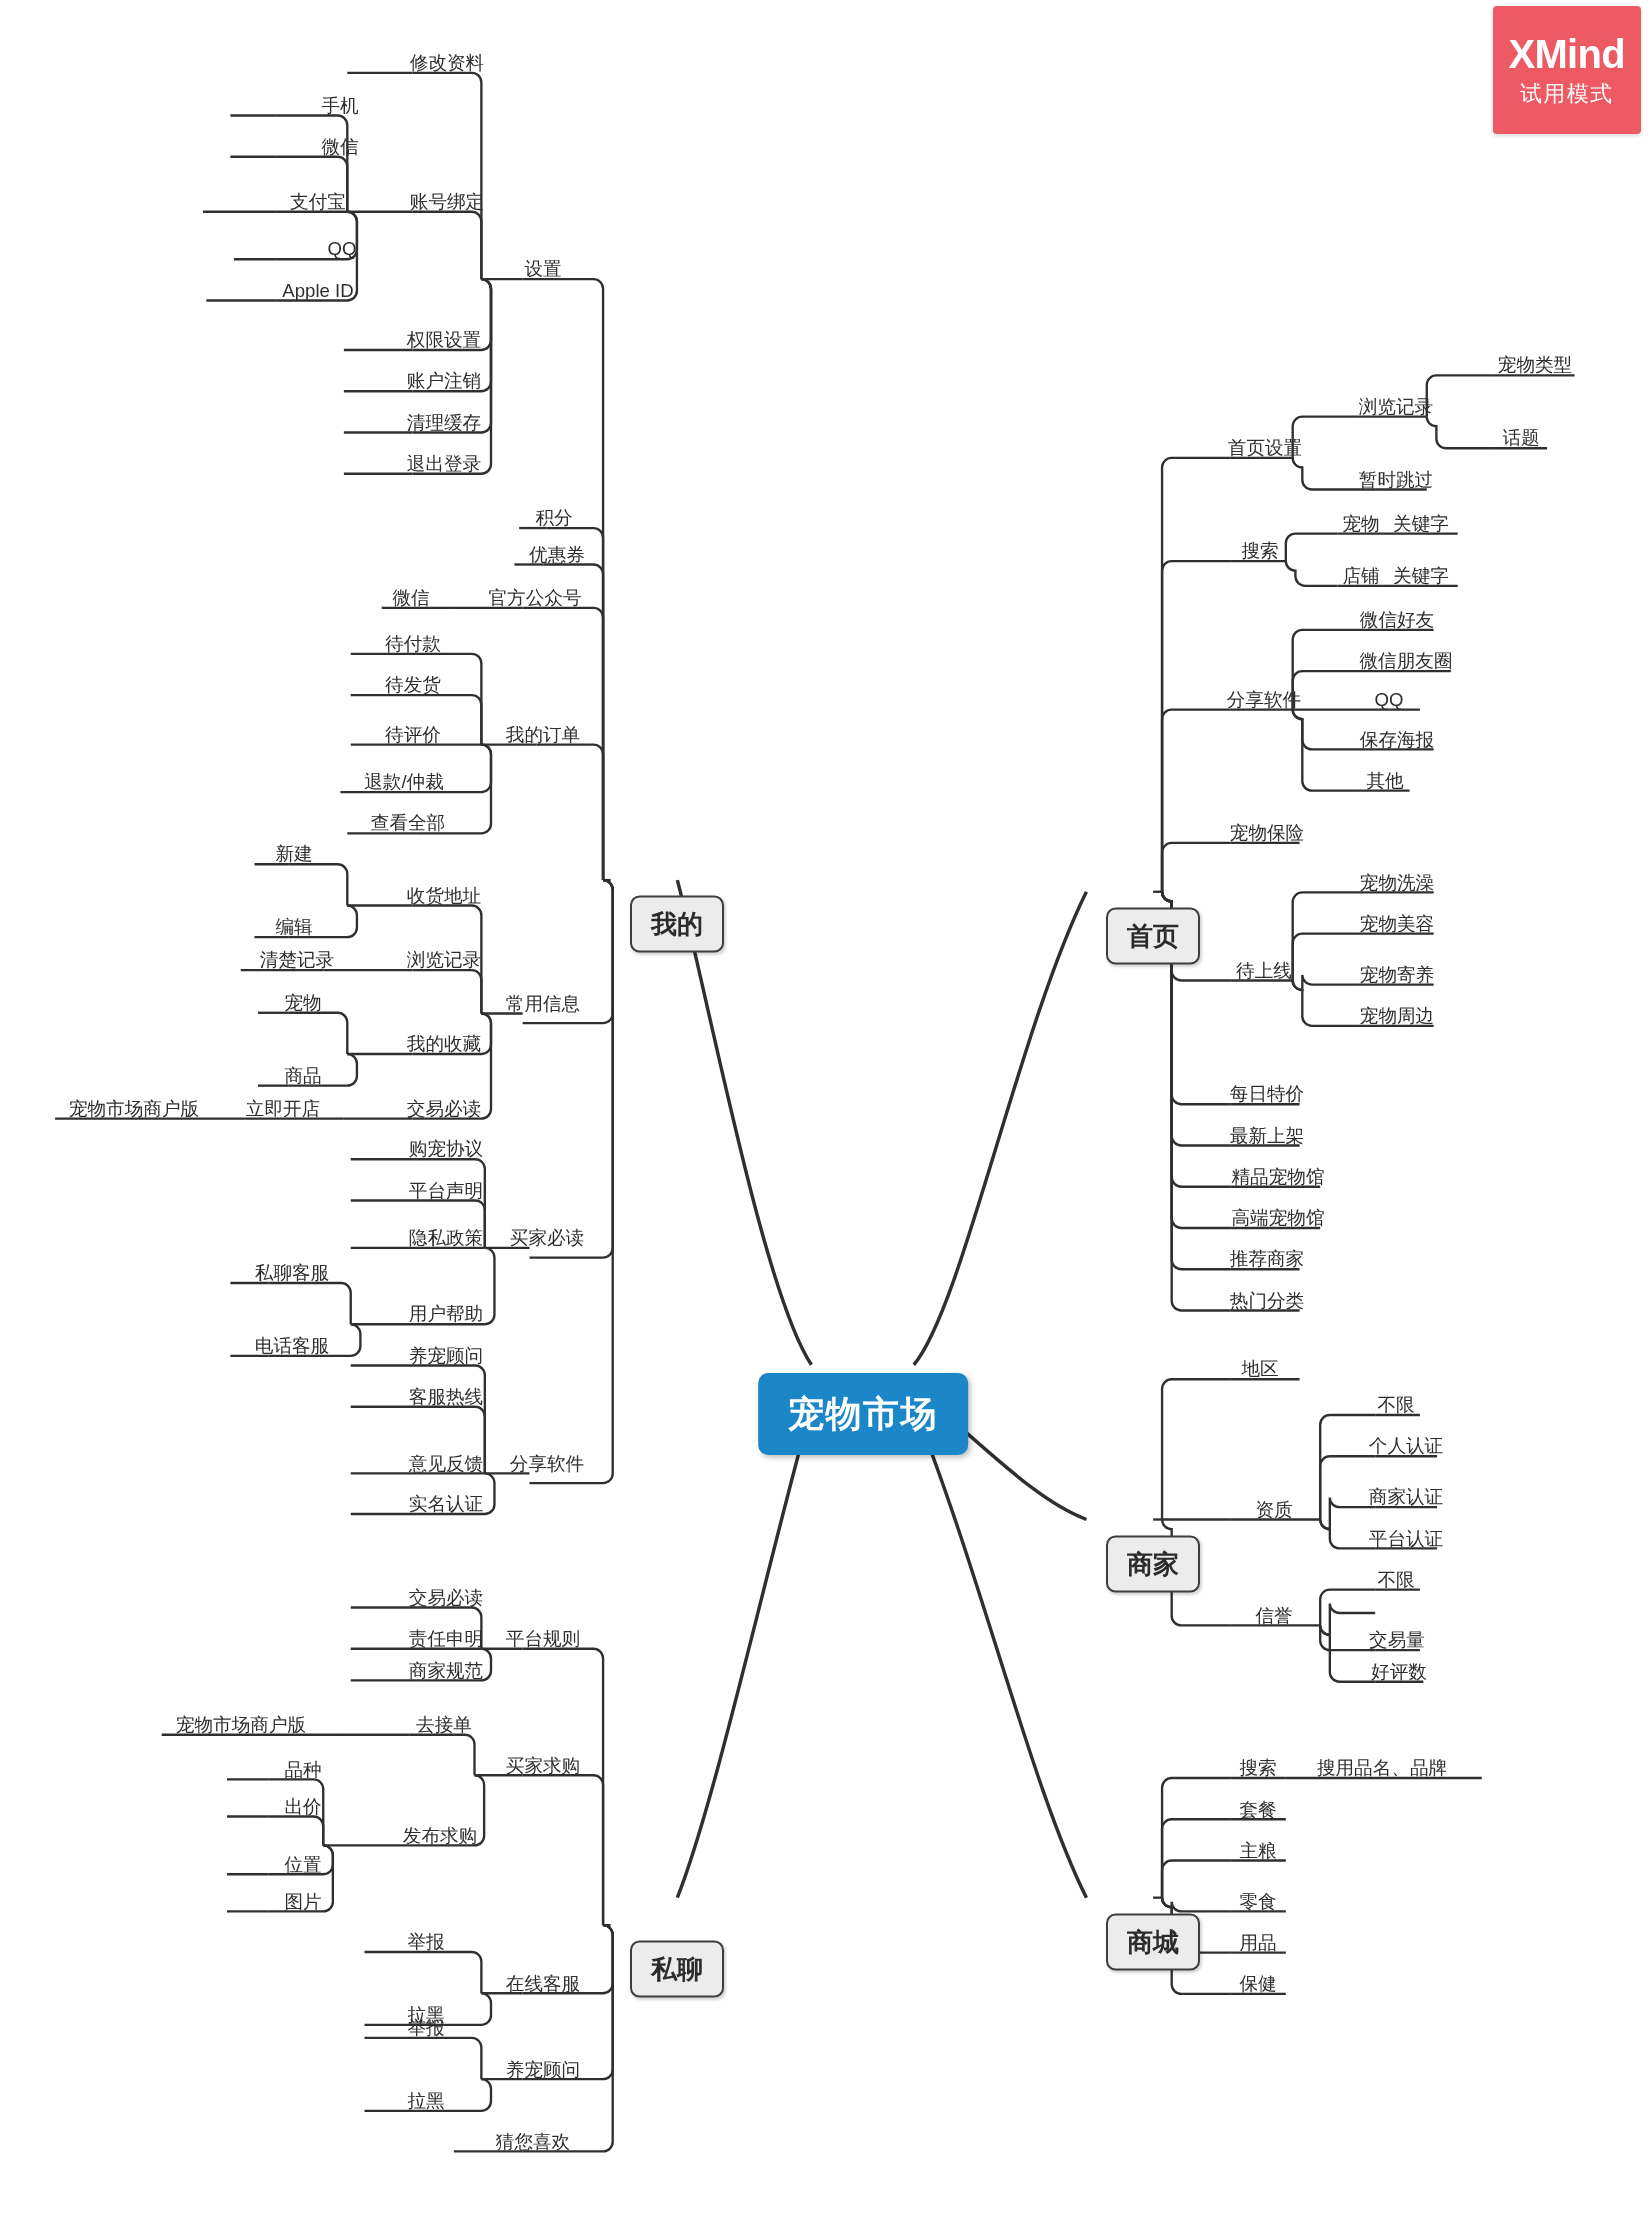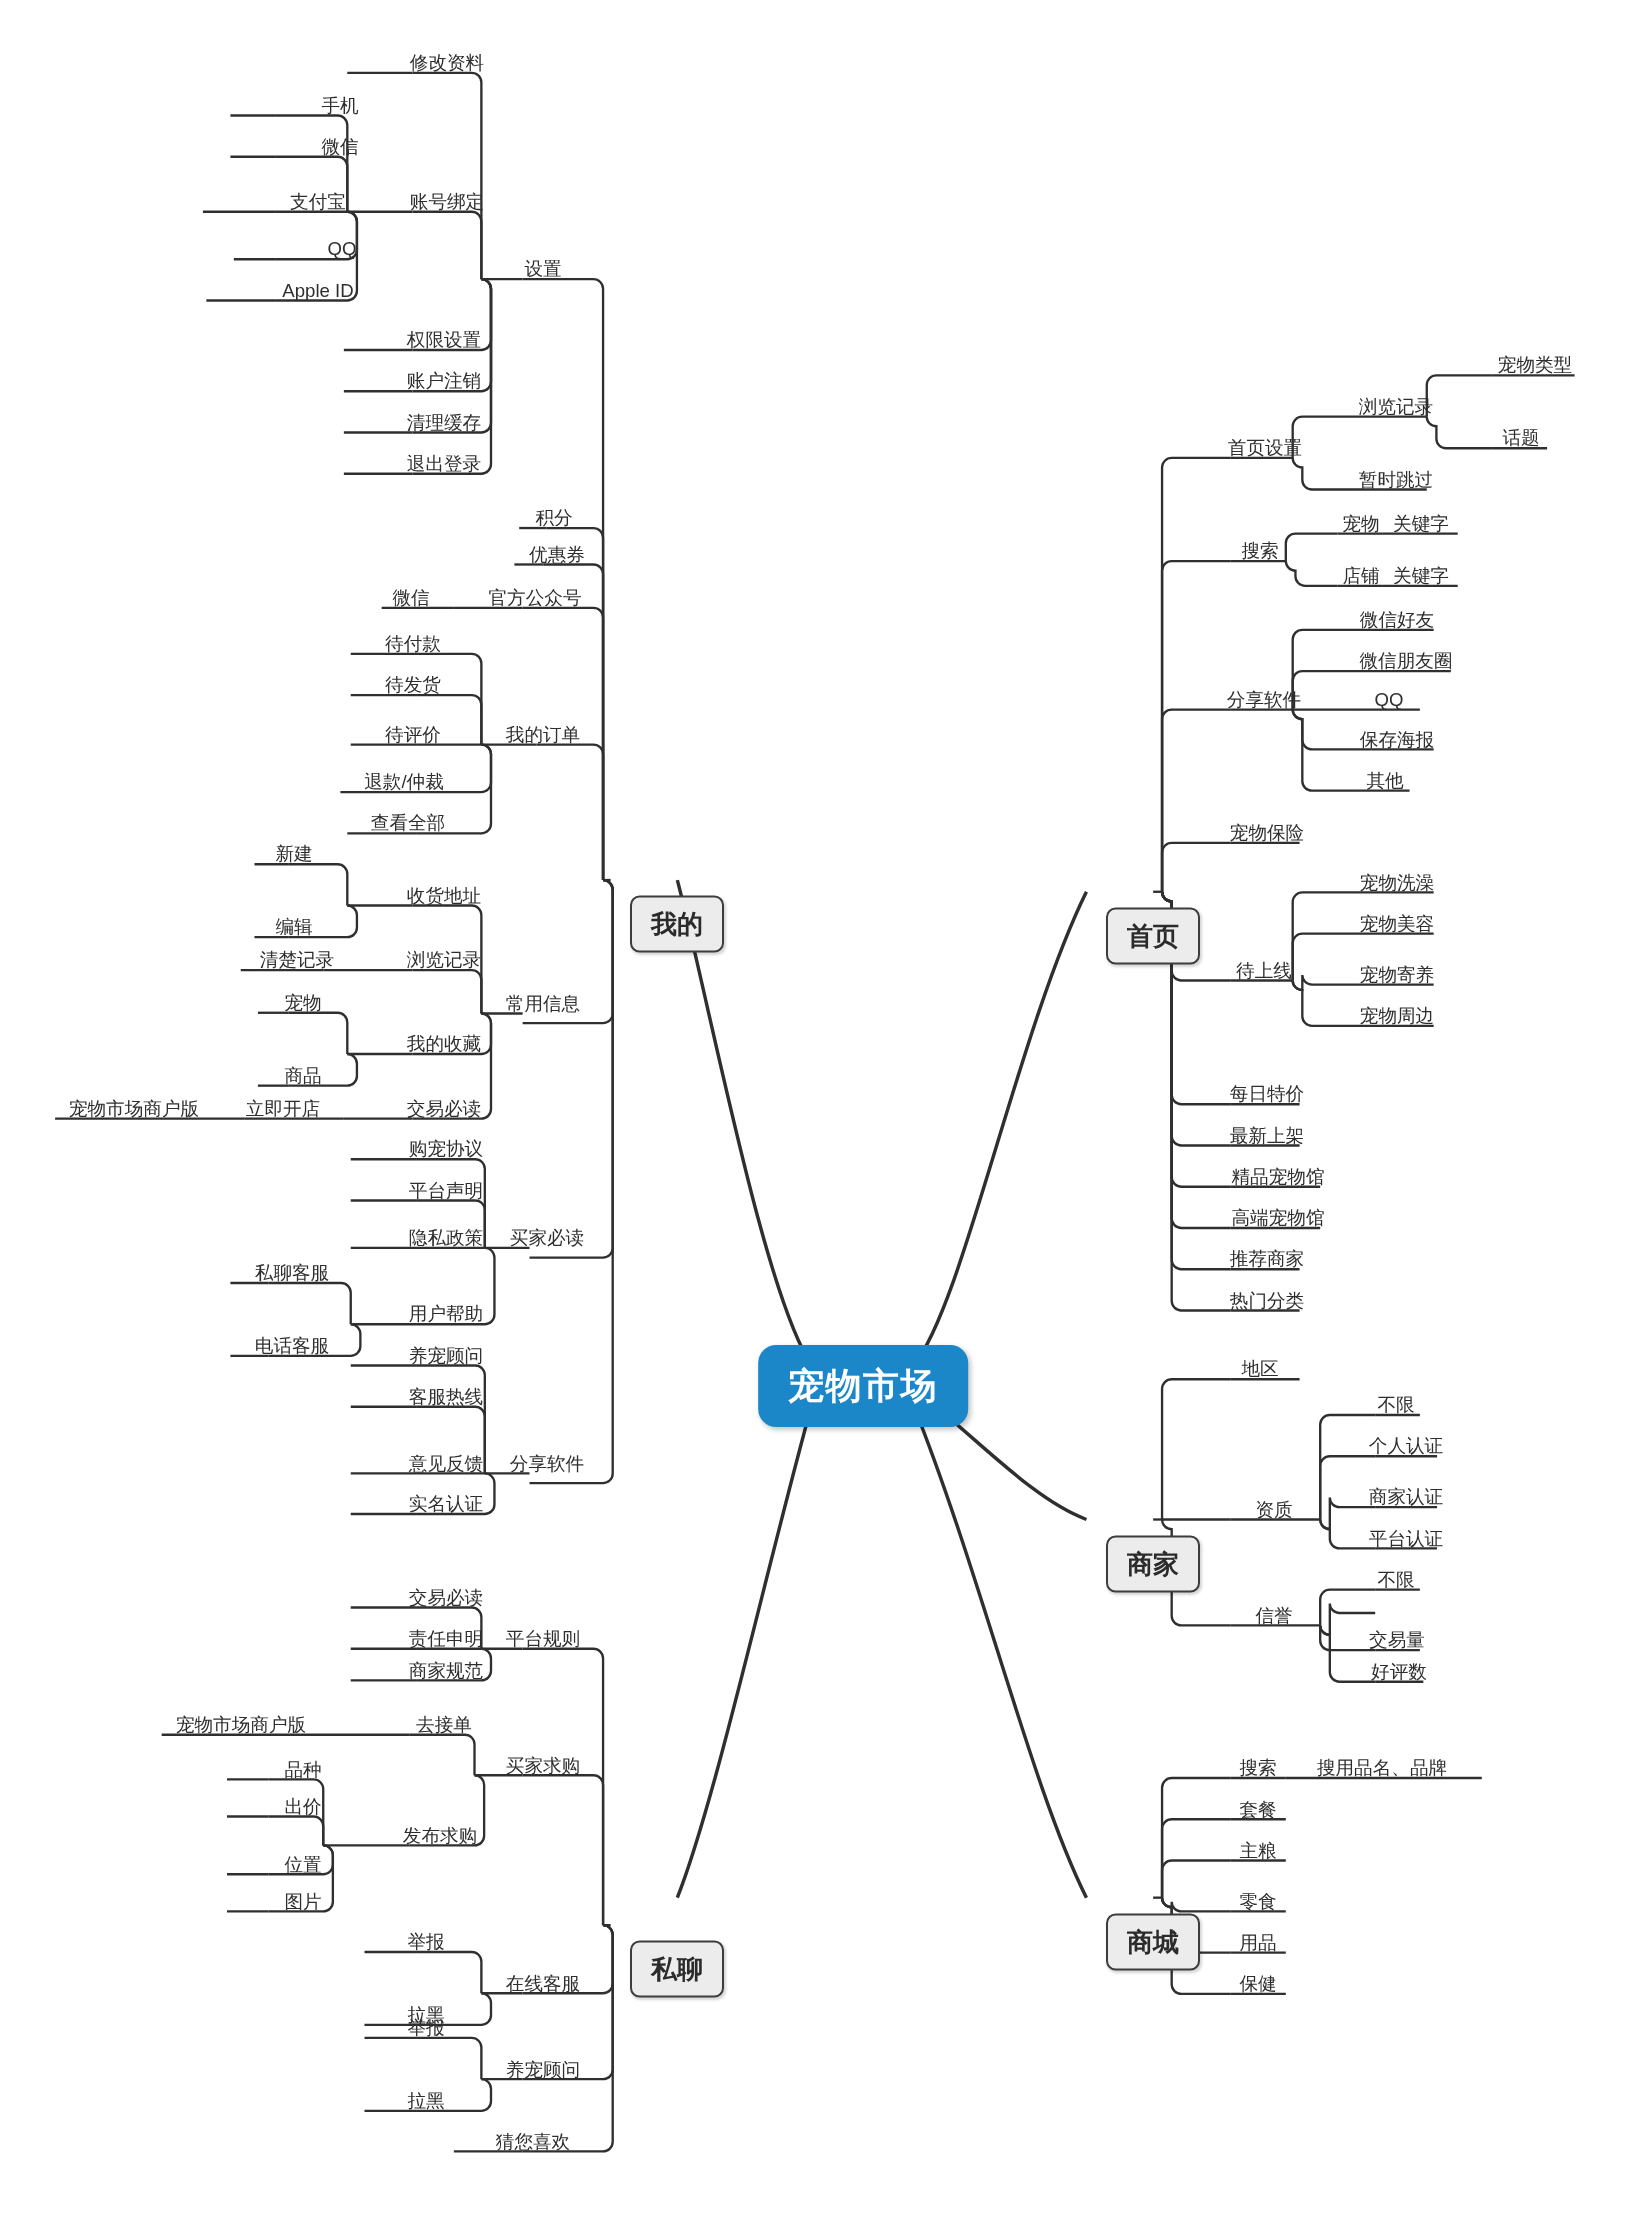--- a/index.html
+++ b/index.html
@@ -36,28 +36,29 @@
     white-space:nowrap;
     box-shadow:1.4px 2.1px 2.8px rgba(0,0,0,.17);
     margin-top:44px;
   }
 
   
   .center{
     position:absolute;
     transform:translate(-50%,-50%);
     background:#1b87c9;
-    border-radius:18px;
+    border-radius:10px;
     color:#fff;
     font-size:36px;
     font-weight:bold;
     padding:16.5px 30px;
     white-space:nowrap;
     box-shadow:2.1px 2.8px 4.8px rgba(0,0,0,.22);
     letter-spacing:1.4px;
+    margin-top:28px;
   }
 
   
   .watermark{
     position:absolute;
     right:10.3px;top:5.5px;
     width:148px;height:128px;
     background:#ed5a63;
     border-radius:4.1px;
     display:flex;flex-direction:column;
@@ -465,15 +466,19 @@
   <div class="topic" style="left:303px;top:1912px">图片</div>
 
   <div class="topic" style="left:543px;top:1994px">在线客服</div>
   <div class="topic" style="left:426px;top:1952px">举报</div>
   <div class="topic" style="left:426px;top:2025px">拉黑</div>
   <div class="topic" style="left:543px;top:2080px">养宠顾问</div>
   <div class="topic" style="left:426px;top:2038px">举报</div>
   <div class="topic" style="left:426px;top:2111px">拉黑</div>
   <div class="topic" style="left:533px;top:2152px">猜您喜欢</div>
 
+  <div class="watermark">
+    <div class="wm-title">XMind</div>
+    <div class="wm-sub">试用模式</div>
+  </div>
 
 </div>
 
 
 </body></html>

